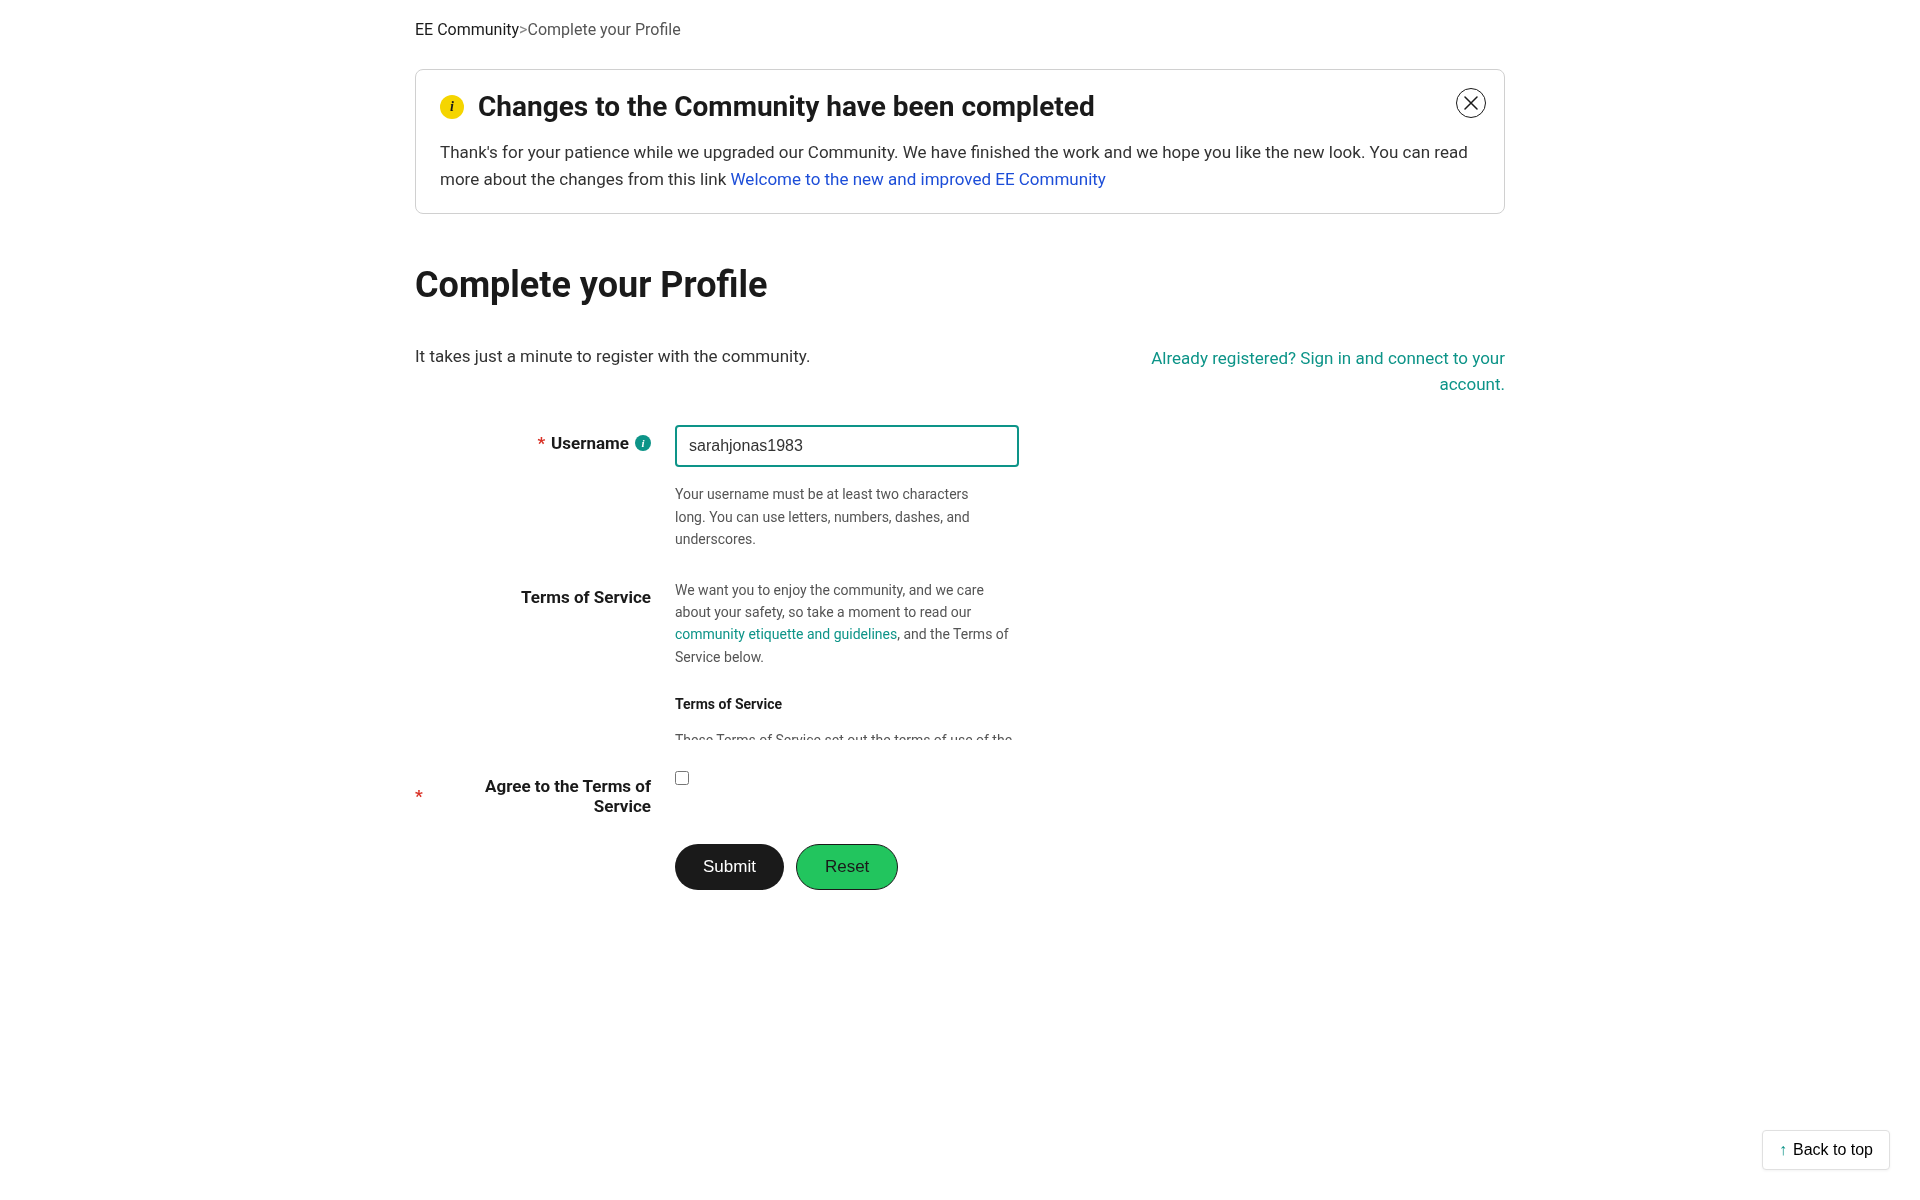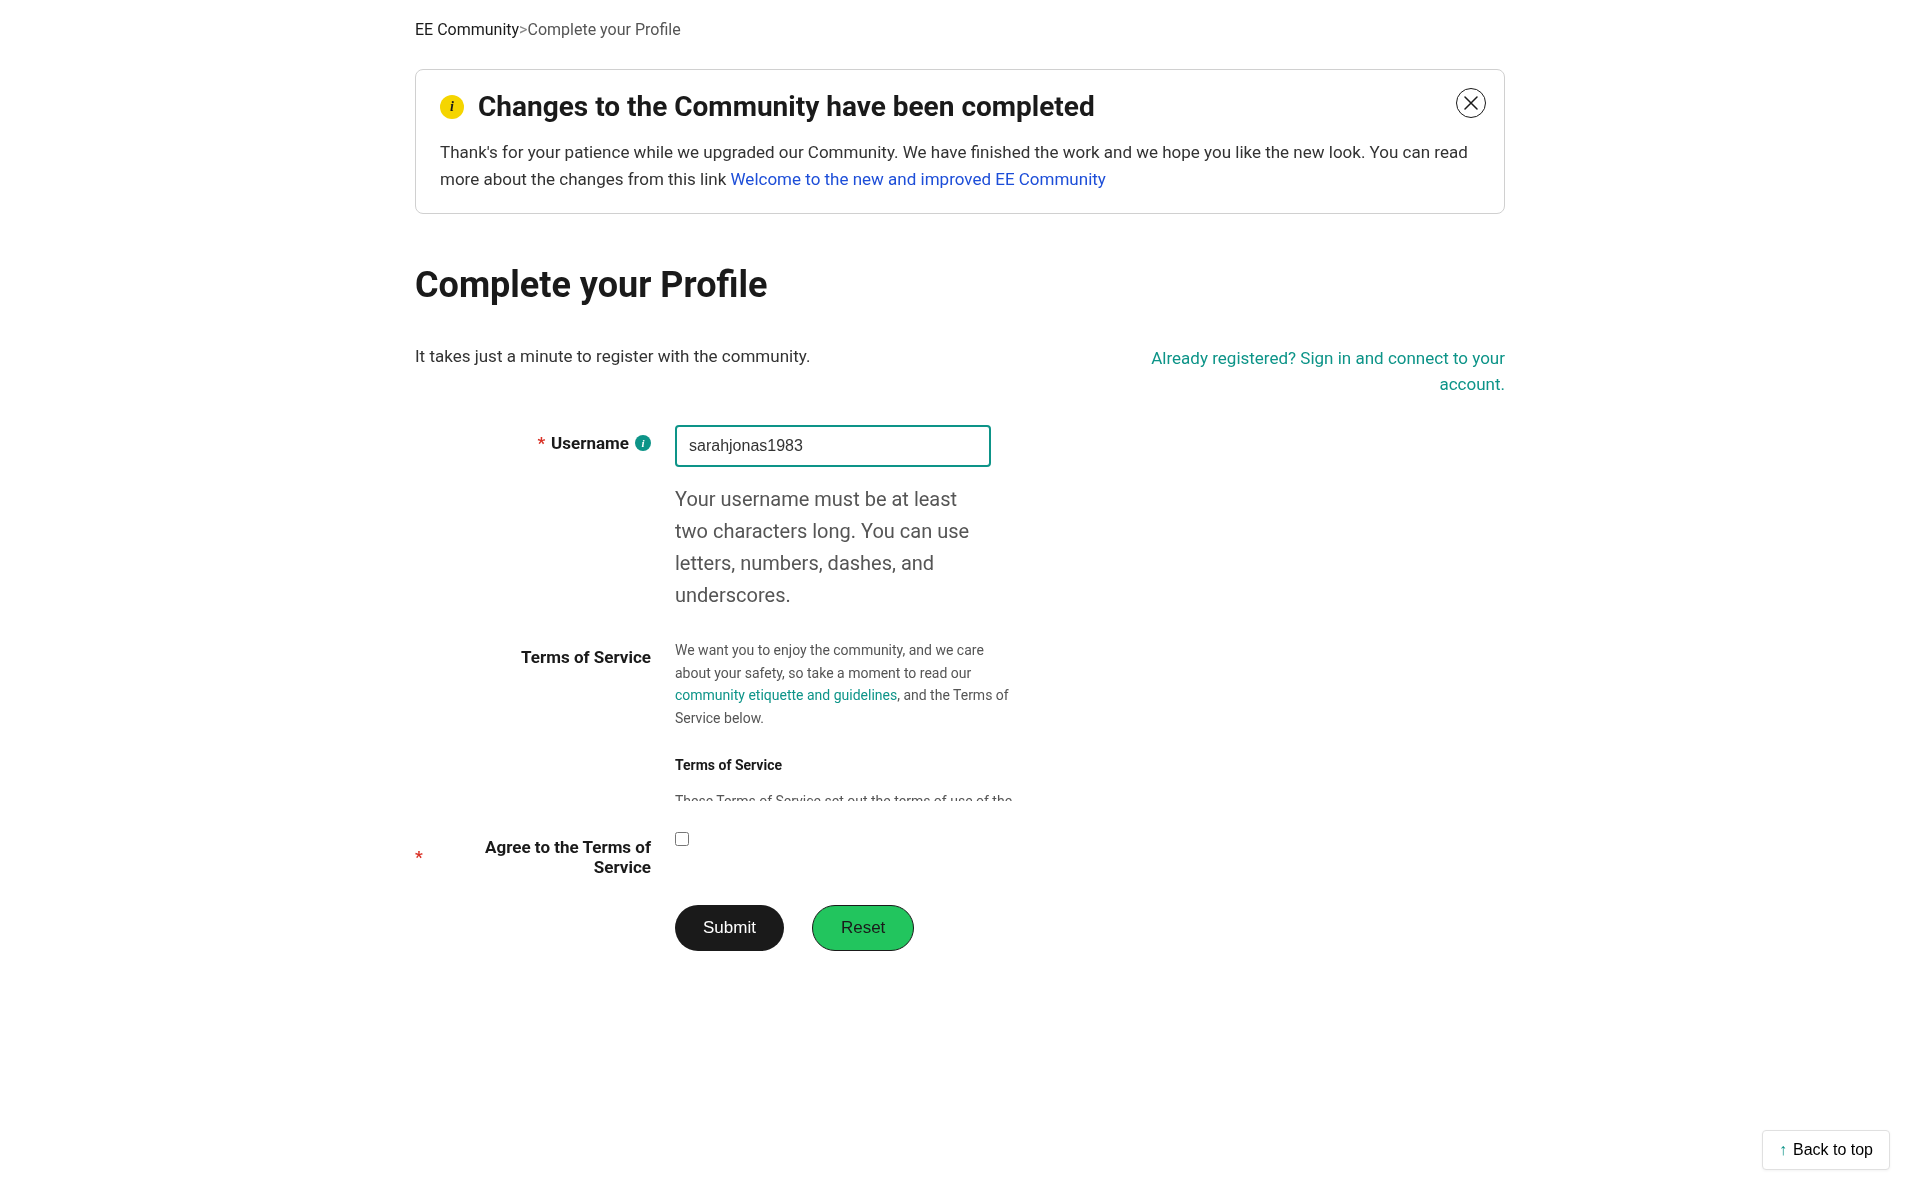--- a/index.html
+++ b/index.html
@@ -173,31 +173,31 @@
       font-family: serif;
       font-weight: bold;
     }
 
     .form-input-col {
       flex: 1;
       max-width: 450px;
     }
 
     .text-input {
-      width: 316px;
+      width: 344px;
       padding: 10px 12px;
       font-size: 16px;
       border: 2px solid #0d9488;
       border-radius: 4px;
       outline: none;
       color: #333;
     }
 
     .field-hint {
-      font-size: 20px;
+      font-size: 14px;
       color: #555;
       margin-top: 16px;
       line-height: 1.6;
       max-width: 320px;
     }
 
     .terms-intro {
       font-size: 14px;
       color: #555;
       line-height: 1.6;
@@ -221,21 +221,21 @@
     }
 
     .checkbox {
       width: 14px;
       height: 14px;
       cursor: pointer;
     }
 
     .button-row {
       display: flex;
-      gap: 28px;
+      gap: 12px;
       margin-left: 260px;
       margin-top: 20px;
     }
 
     .btn {
       padding: 12px 28px;
       font-size: 17px;
       border-radius: 24px;
       cursor: pointer;
       font-weight: 500;

